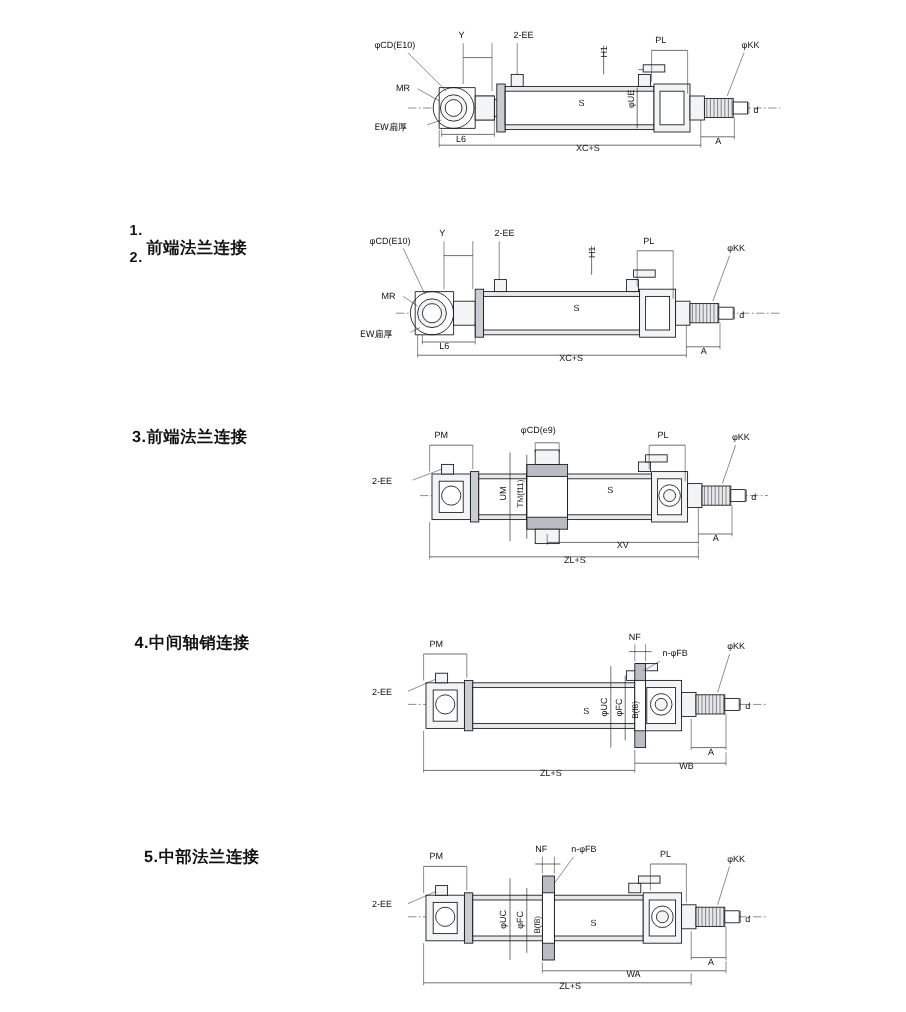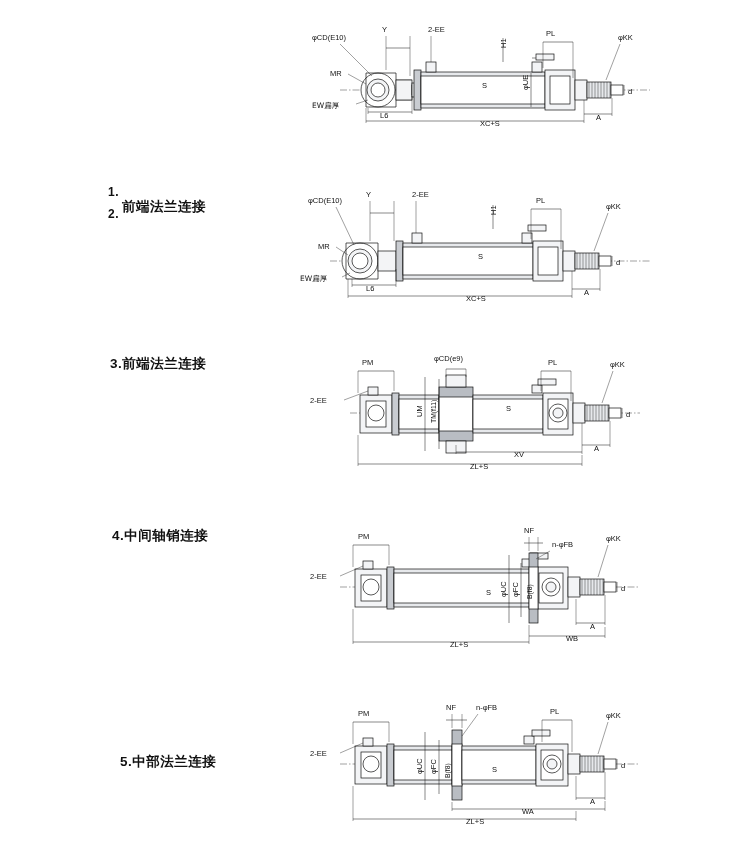--- a/index.html
+++ b/index.html
@@ -403,21 +403,21 @@
 
         <text class="lbl" x="140" y="128">ZL+S</text>
         <line class="dim" x1="43" y1="123" x2="219" y2="123"></line>
         <line class="ext" x1="43" y1="90" x2="43" y2="125"></line>
         <line class="ext" x1="219" y1="119" x2="219" y2="125"></line>
       </svg>
     </div>
   </div>
 
   <div class="section" style="top:680px;height:163px;">
-    <div class="sec-title" style="left:120px;top:25px;margin-top:48px;"><span>5.</span><span class="cn">中部法兰连接</span></div>
+    <div class="sec-title" style="left:120px;top:25px;"><span>5.</span><span class="cn">中部法兰连接</span></div>
 
     <div class="dwg" style="left:310px;top:16px;">
       <svg width="430" height="130" viewBox="0 0 430 130">
         <line class="ctr" x1="30" y1="68" x2="330" y2="68"></line>
 
         <rect class="body-f" x="45" y="50" width="32" height="38"></rect>
         <rect class="body-w" x="51" y="56" width="20" height="26"></rect>
         <circle cx="61" cy="68" r="8" class="body-w"></circle>
         <rect class="body-f" x="53" y="42" width="10" height="8"></rect>
 

